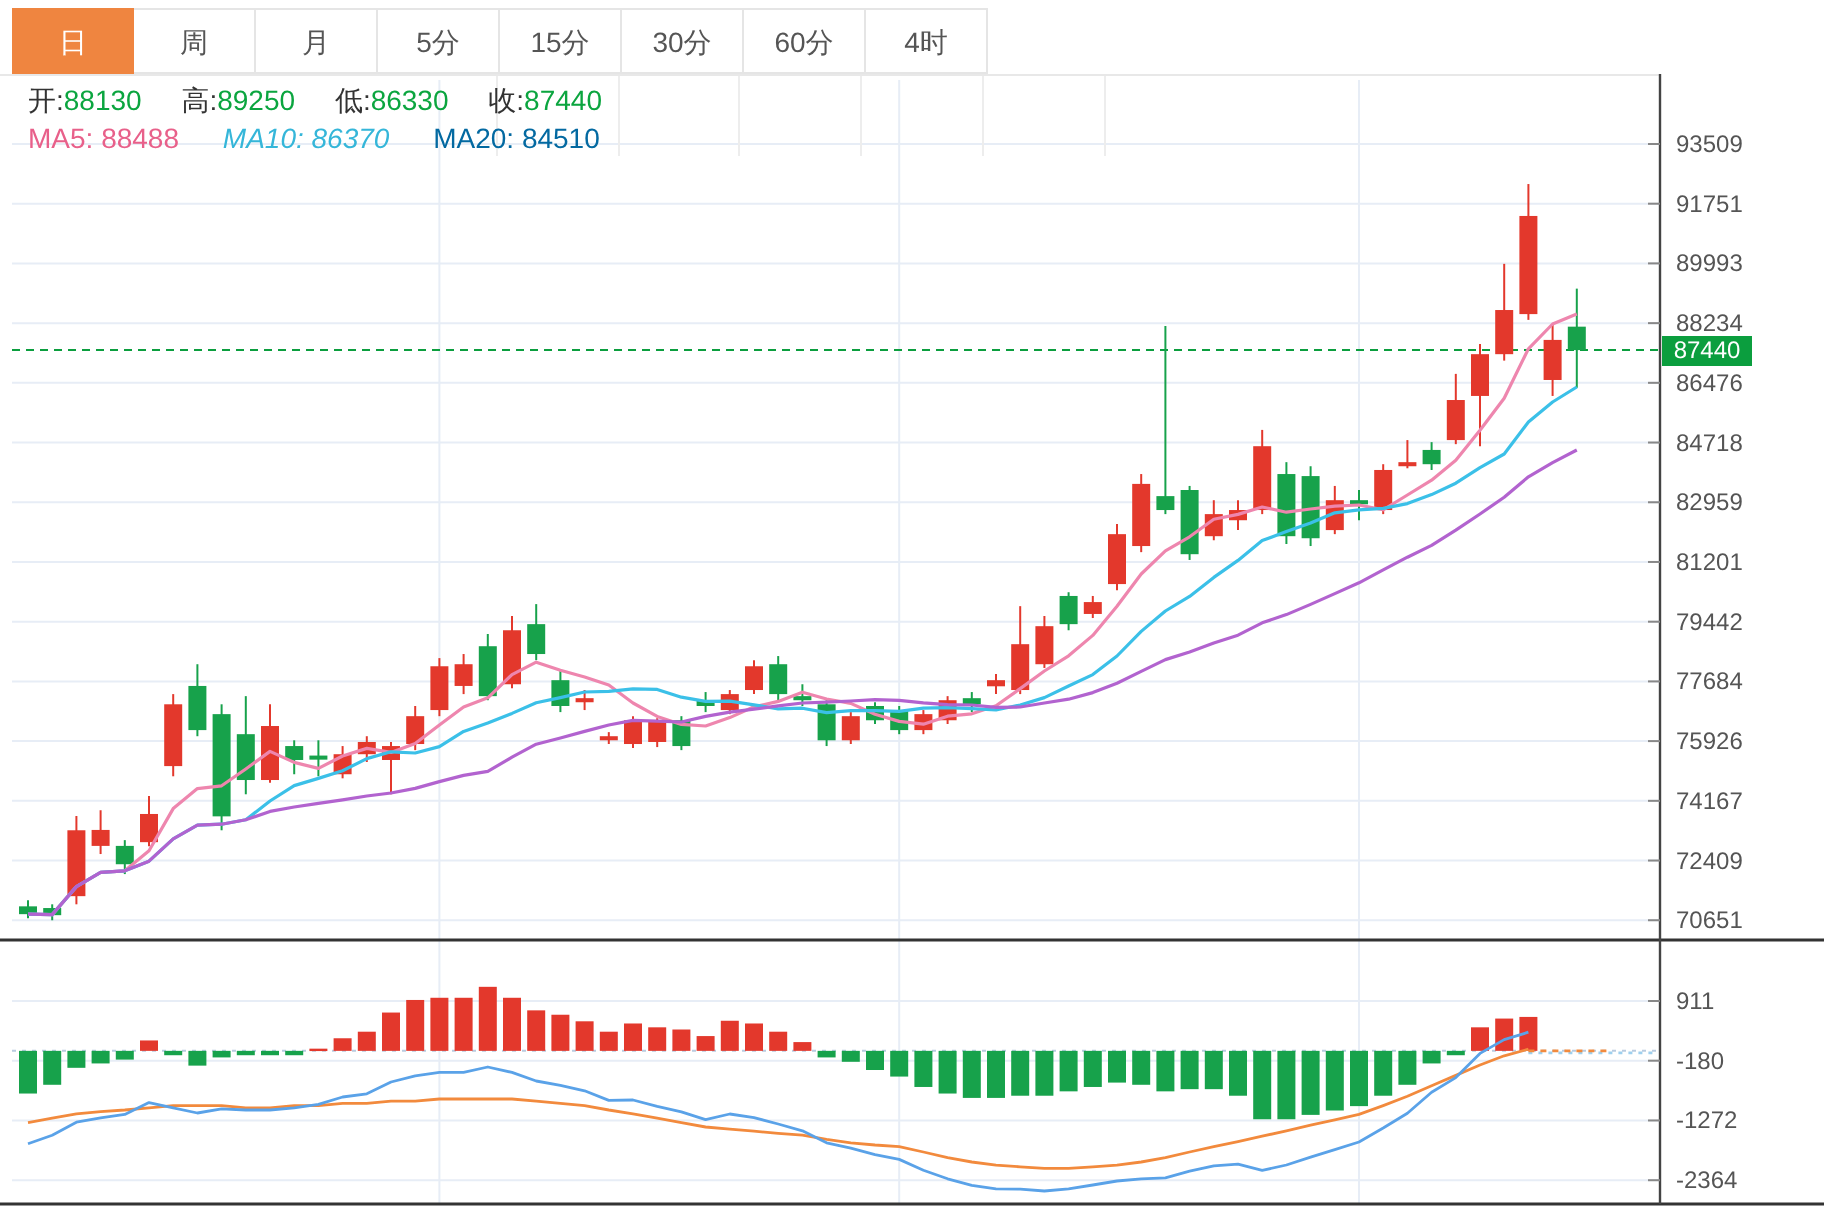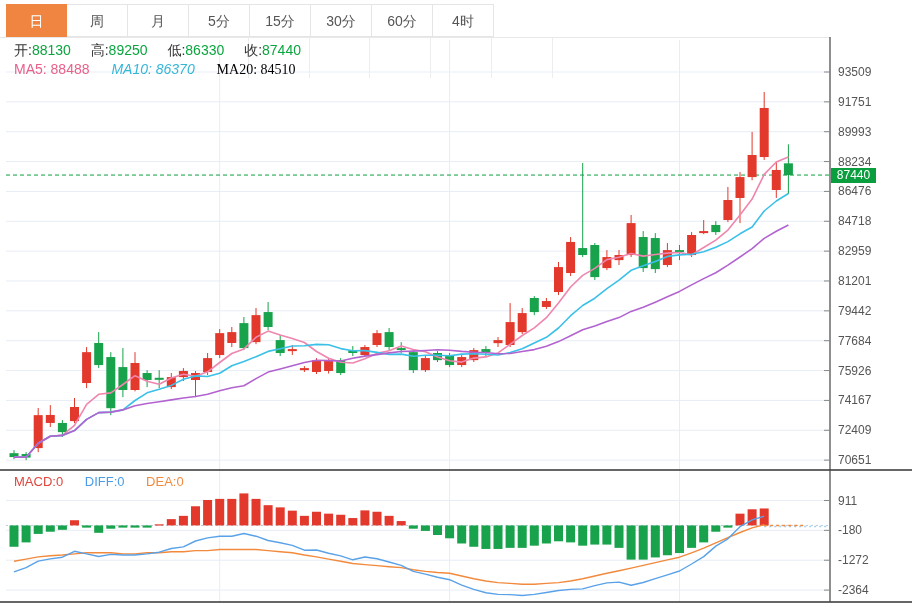--- a/index.html
+++ b/index.html
@@ -44,21 +44,21 @@
   <div class="hdr ohlc-row">
     <span class="pair"><span class="lbl">开:</span><span class="val ohlc-val" style="color: rgb(11, 165, 63);">88130</span></span>
     <span class="pair"><span class="lbl">高:</span><span class="val ohlc-val" style="color: rgb(11, 165, 63);">89250</span></span>
     <span class="pair"><span class="lbl">低:</span><span class="val ohlc-val" style="color: rgb(11, 165, 63);">86330</span></span>
     <span class="pair"><span class="lbl">收:</span><span class="val ohlc-val" style="color: rgb(11, 165, 63);">87440</span></span>
   </div>
 
   <div class="hdr ma-row">
     <span class="pair ma5" style="color: rgb(232, 96, 138);"><span>MA5: </span><span>88488</span></span>
     <span class="pair ma10" style="color: rgb(53, 182, 217); font-style: italic;"><span>MA10: </span><span>86370</span></span>
-    <span class="pair ma20" style="color: #000000; font-family: Liberation Serif, serif;"><span>MA20: </span><span>84510</span></span>
+    <span class="pair ma20" style="color: #0369a1;"><span>MA20: </span><span>84510</span></span>
   </div>
 
   <div class="vstub" style="left:248px"></div>
   <div class="vstub" style="left:309px"></div>
   <div class="vstub" style="left:369px"></div>
   <div class="vstub" style="left:430px"></div>
   <div class="vstub" style="left:491px"></div>
   <div class="vstub" style="left:552px"></div>
 
   <div id="svg-host"><svg width="912" height="605" viewBox="0 0 912 605" xmlns="http://www.w3.org/2000/svg">
@@ -322,21 +322,16 @@
         <line x1="824" y1="500.5" x2="830" y2="500.5" stroke="#888" stroke-width="1"></line>
         <text x="838" y="504.5" font-size="12" fill="#555555" font-family="Liberation Sans, DejaVu Sans, sans-serif">911</text>
         <line x1="824" y1="530.35" x2="830" y2="530.35" stroke="#888" stroke-width="1"></line>
         <text x="838" y="534.35" font-size="12" fill="#555555" font-family="Liberation Sans, DejaVu Sans, sans-serif">-180</text>
         <line x1="824" y1="560.2273602199816" x2="830" y2="560.2273602199816" stroke="#888" stroke-width="1"></line>
         <text x="838" y="564.2273602199816" font-size="12" fill="#555555" font-family="Liberation Sans, DejaVu Sans, sans-serif">-1272</text>
         <line x1="824" y1="590.1047204399633" x2="830" y2="590.1047204399633" stroke="#888" stroke-width="1"></line>
         <text x="838" y="594.1047204399633" font-size="12" fill="#555555" font-family="Liberation Sans, DejaVu Sans, sans-serif">-2364</text>
       </svg></div>
 
-  <div class="macd-legend">
-    <span class="pair macd" style="color: rgb(224, 69, 60);"><span>MACD:</span><span>0</span></span>
-    <span class="pair diff" style="color: rgb(74, 156, 232);"><span>DIFF:</span><span>0</span></span>
-    <span class="pair dea" style="color: rgb(242, 138, 61);"><span>DEA:</span><span>0</span></span>
-  </div>
 
   <div class="price-badge" style="background: rgb(11, 158, 62); top: 167.549px;">87440</div>
 
 </div>
 
 </body></html>

